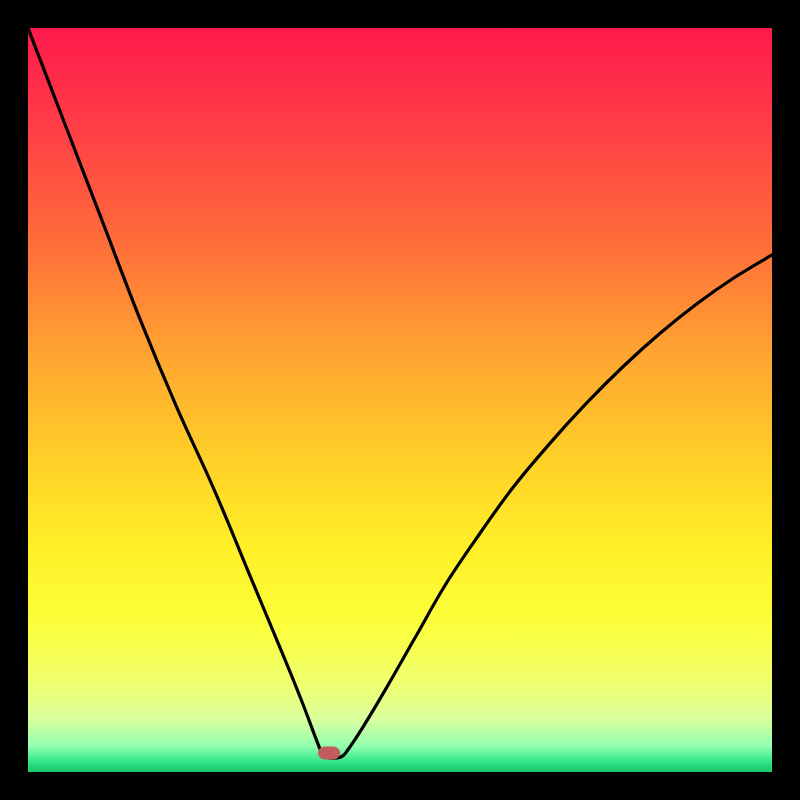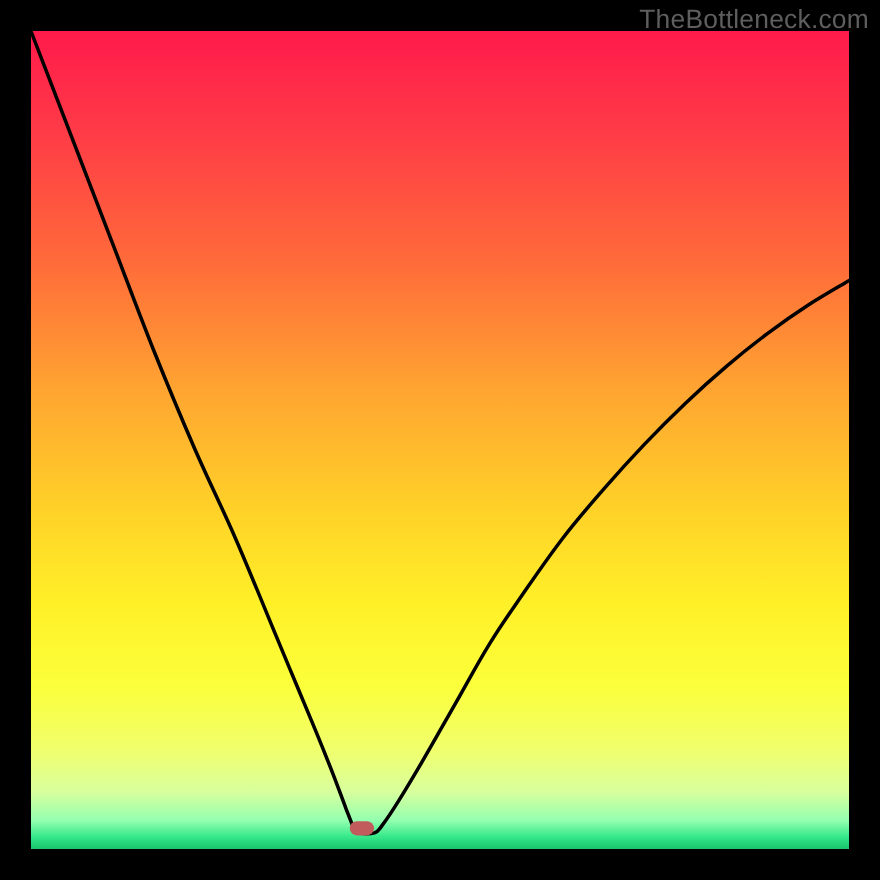--- a/index.html
+++ b/index.html
@@ -79,14 +79,13 @@
       <rect x="0" y="0" width="744" height="744" fill="url(#bgGrad)"></rect>
     </svg>
 
     <svg class="curve-layer" viewBox="0 0 744 744" preserveAspectRatio="none">
       <path id="curvePath" d="M 0 0 C 6.696000000000001 17.409600000000005, 23.808 61.90080000000002, 37.2 96.72000000000003 C 50.592000000000006 131.53920000000005, 61.00800000000001 158.62080000000006, 74.4 193.44000000000005 C 87.792 228.25920000000005, 98.208 256.68000000000006, 111.6 290.16 C 124.99199999999999 323.64, 135.40800000000002 348.6384, 148.8 379.44 C 162.192 410.2416, 172.608 430.47839999999997, 186 461.28 C 199.392 492.0816, 213.15599999999998 526.4544, 223.2 550.56 C 233.244 574.6655999999999, 235.104 579.1296, 241.8 595.2 C 248.496 611.2704000000001, 254.37359999999998 625.1088000000001, 260.4 639.84 C 266.42639999999994 654.5712, 270.59279999999995 664.9872, 275.28 677.04 C 279.9672 689.0927999999999, 283.092 698.0952, 286.44 706.8 C 289.788 715.5047999999999, 291.8712 721.3824, 293.88 725.4 C 295.8888 729.4176, 294.252 728.4504, 297.6 729.12 C 300.94800000000004 729.7896000000001, 308.46239999999995 730.4592, 312.47999999999996 729.12 C 316.4976 727.7808, 315.9024 727.0368, 319.92 721.68 C 323.93760000000003 716.3231999999999, 328.10400000000004 710.0736, 334.8 699.36 C 341.496 688.6464, 347.7456 678.2303999999999, 357.12 662.16 C 366.4944 646.0896, 376.1664 628.8288, 386.88 610.08 C 397.5936 591.3312000000001, 405.92640000000006 575.4096, 416.64000000000004 558 C 427.35360000000003 540.5904, 434.3472 530.7696, 446.4 513.36 C 458.45279999999997 495.9504, 470.208 478.6896, 483.6 461.28 C 496.992 443.87039999999996, 507.40799999999996 432.0408, 520.8 416.64 C 534.192 401.2392, 544.608 389.7816, 558 375.72 C 571.392 361.65840000000003, 581.808 351.2424, 595.2 338.52 C 608.5920000000001 325.7976, 619.008 316.4232, 632.4 305.04 C 645.7919999999999 293.65680000000003, 656.2080000000001 285.32399999999996, 669.6 275.28 C 682.992 265.236, 693.4079999999999 257.94479999999993, 706.8 249.23999999999995 C 720.192 240.53519999999997, 737.304 230.93760000000006, 744 226.92000000000007" fill="none" stroke="#000" stroke-width="3.2" stroke-linejoin="round" stroke-linecap="round"></path>
     </svg>
 
     <div class="marker" id="marker" style="left: 301.32px; top: 725.4px; background: rgb(194, 91, 91);"></div>
   </div>
 
-  <div class="watermark">TheBottleneck.com</div>
 </div>
 
 </body></html>

